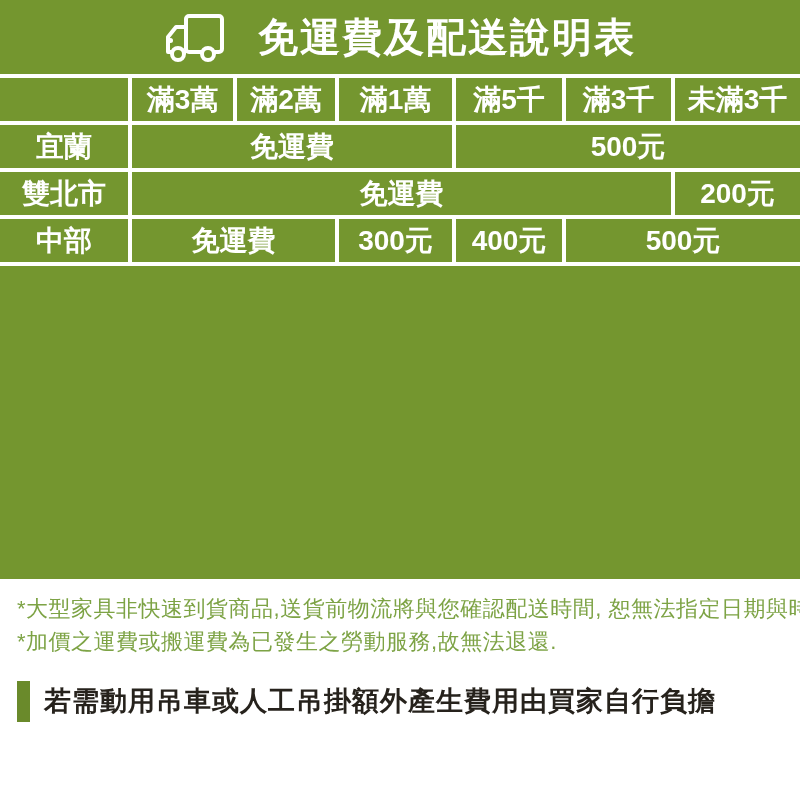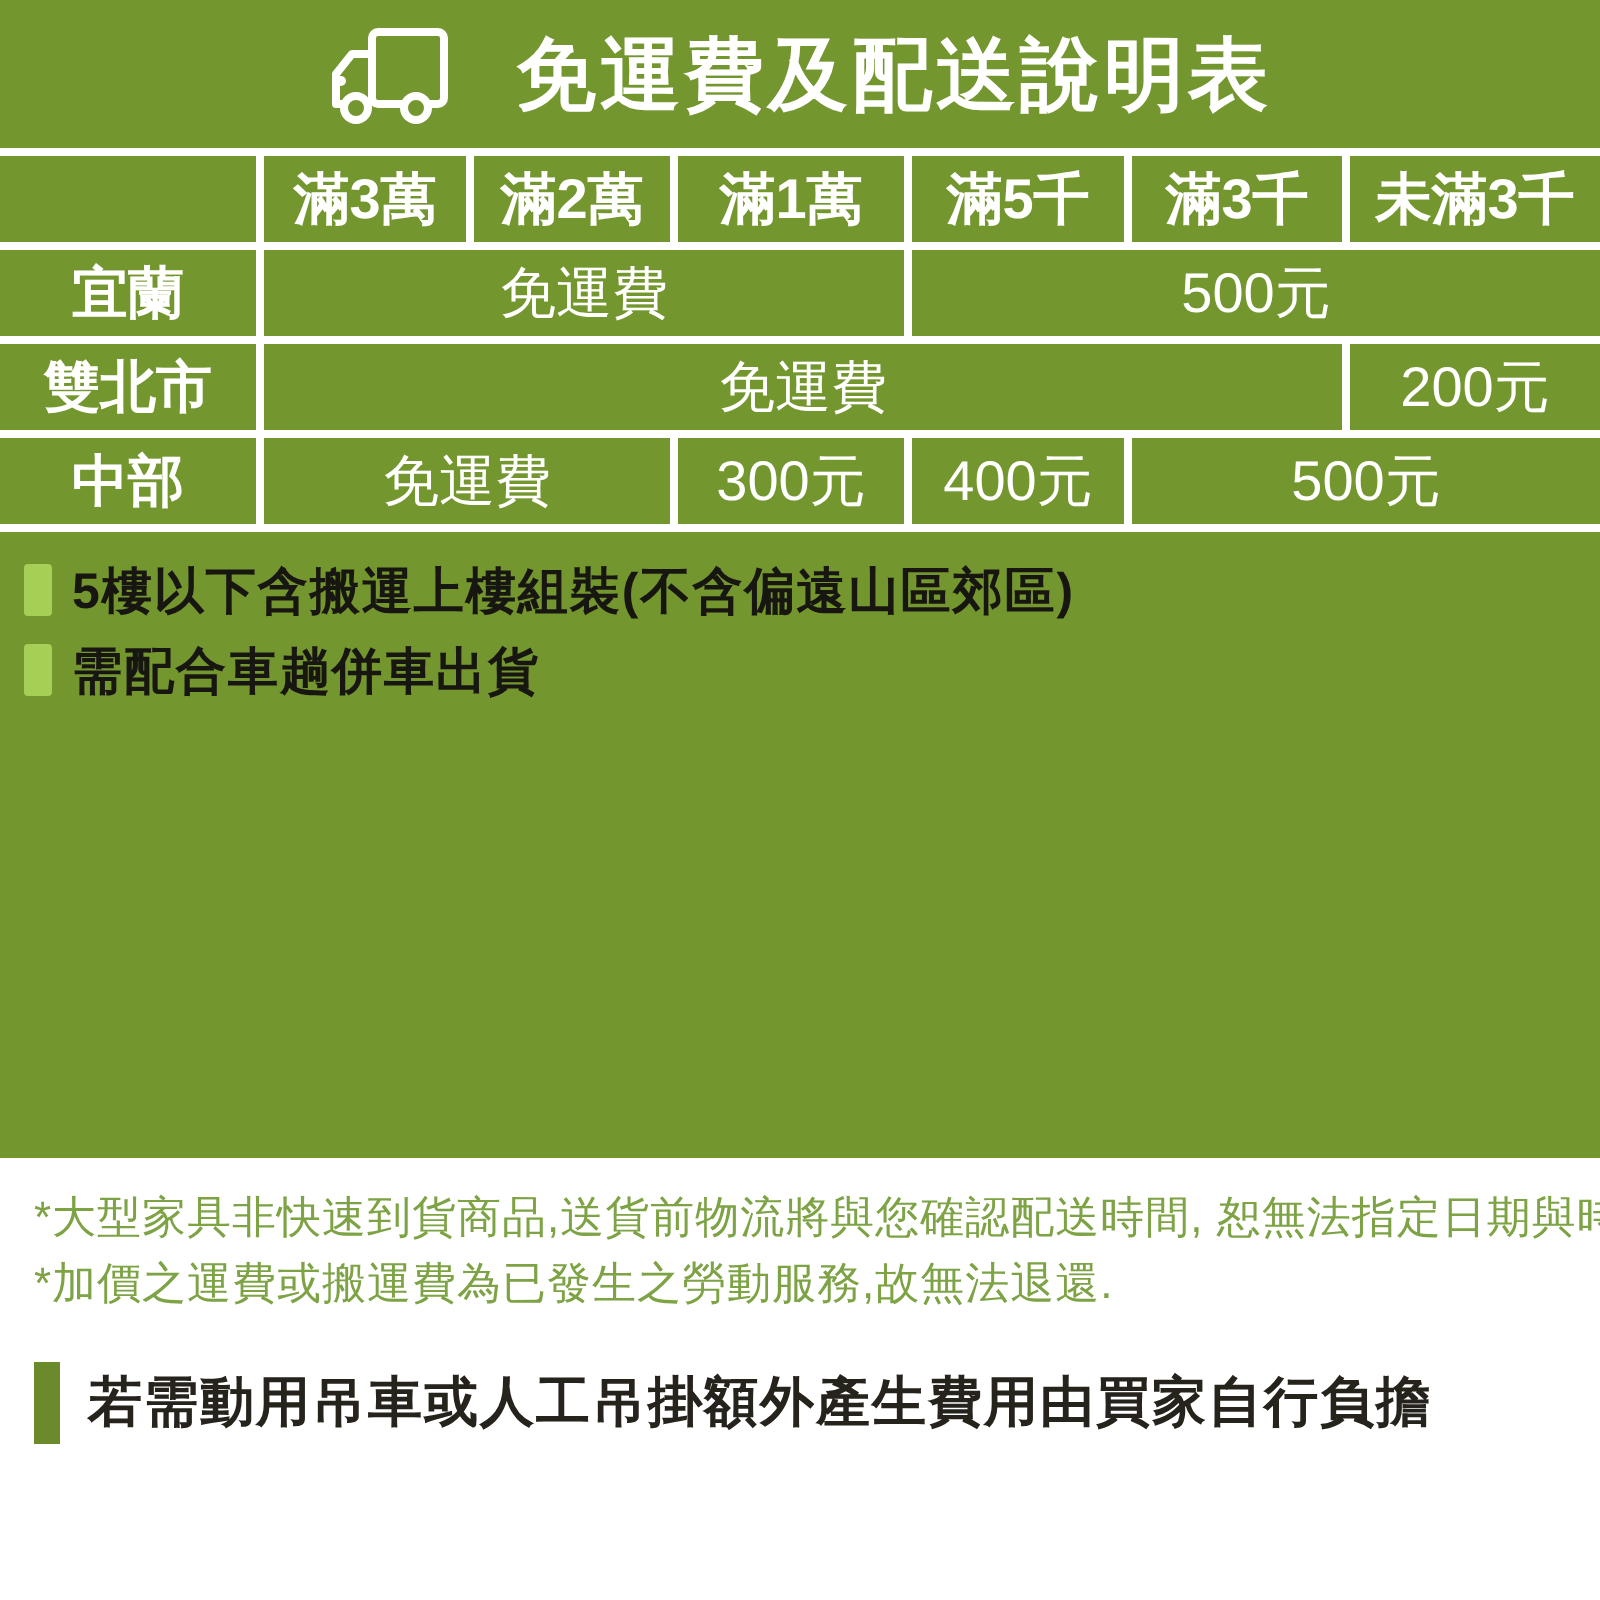--- a/index.html
+++ b/index.html
@@ -46,21 +46,21 @@
     font-size: 28px;
     text-align: center;
     vertical-align: middle;
     white-space: nowrap;
     overflow: hidden;
   }
   table.fee-table td:first-child, table.fee-table th:first-child { border-left: none; }
   table.fee-table td:last-child,  table.fee-table th:last-child  { border-right: none; }
   table.fee-table th { font-weight: bold; }
   td.region { font-weight: bold; font-size: 27px; margin-top: 12px; }
-  td.val { font-weight: normal; }
+  td.val { font-weight: bold; }
   
   .green-notes { padding: 9px 0 0 12px; }
   .green-note {
     display: flex;
     align-items: center;
     gap: 10px;
     height: 40px;
   }
   .green-note .sq {
     width: 14px; height: 26px;
@@ -159,30 +159,20 @@
     <tr>
       <td class="region">中部</td>
       <td class="val" colspan="2">免運費</td>
       <td class="val">300元</td>
       <td class="val">400元</td>
       <td class="val" colspan="2">500元</td>
     </tr>
   </tbody>
     </table>
 
-  <div class="green-notes">
-    <div class="green-note">
-      <span class="sq"></span>
-      <span class="txt">5樓以下含搬運上樓組裝(不含偏遠山區郊區)</span>
-    </div>
-    <div class="green-note">
-      <span class="sq"></span>
-      <span class="txt">需配合車趟併車出貨</span>
-    </div>
-  </div>
 
 </div>
 
 <div class="white-section">
 
   <div class="disclaimer">*大型家具非快速到貨商品,送貨前物流將與您確認配送時間, 恕無法指定日期與時段</div>
   <div class="disclaimer">*加價之運費或搬運費為已發生之勞動服務,故無法退還.</div>
 
   <div class="delivery-block">
     <div class="bar"></div>

